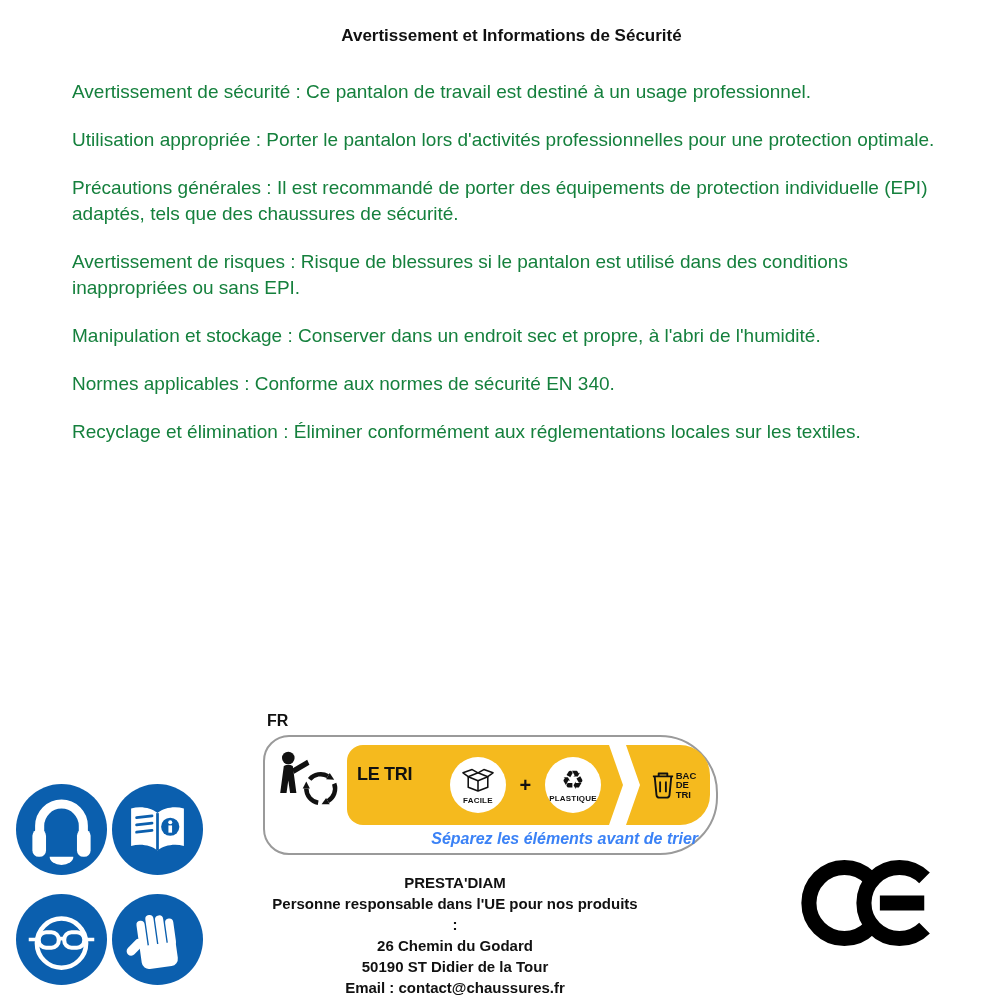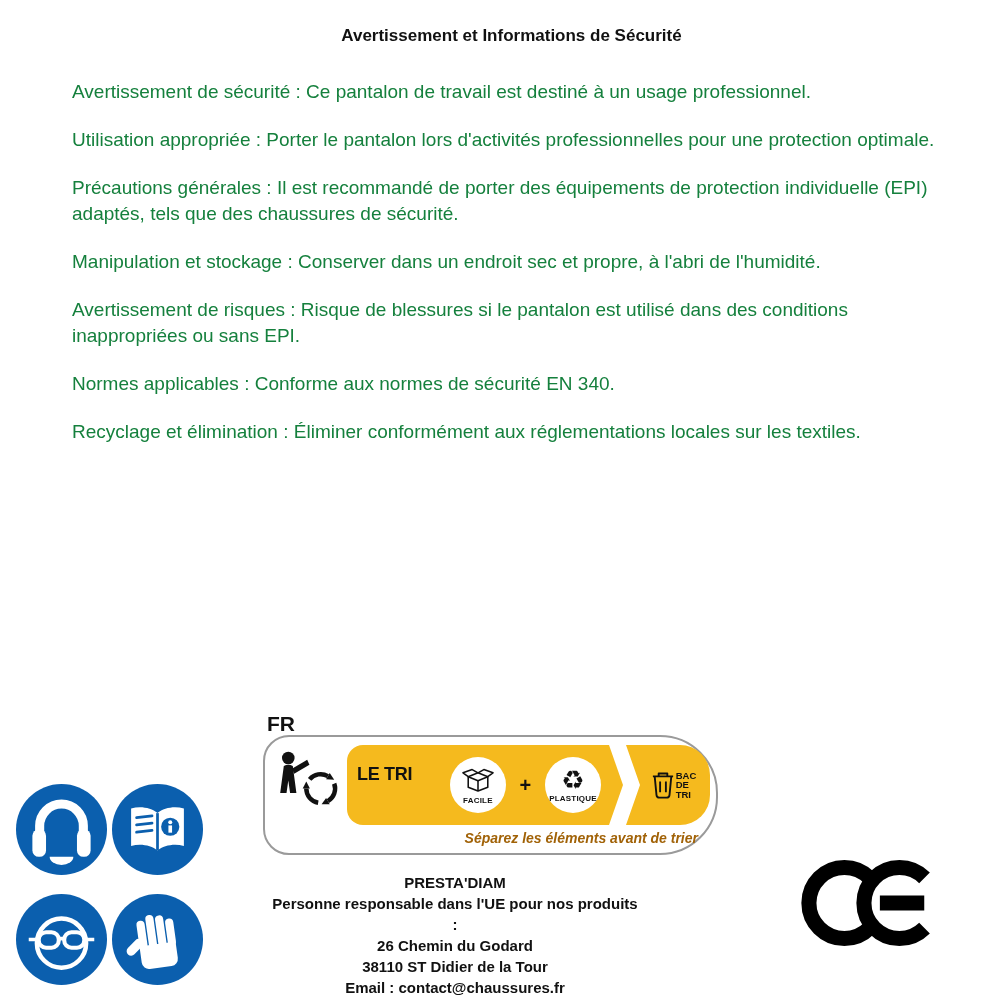--- a/index.html
+++ b/index.html
@@ -14,21 +14,21 @@
 
   
   .ppe-grid {
     position:absolute; left:16px; top:784px;
     display:grid; grid-template-columns:91px 91px; grid-auto-rows:91px;
     column-gap:5px; row-gap:19px;
   }
   .ppe-grid svg { width:91px; height:91px; display:block; }
 
   
-  .fr-code { position:absolute; left:267px; top:712px; font-size:21px; font-weight:bold; }
+  .fr-code { position:absolute; left:267px; top:712px; font-size:16px; font-weight:bold; }
   .tri-pill {
     position:absolute; left:263px; top:735px; width:455px; height:120px;
     background:#fff; border:2px solid #9a9a9a; border-radius:26px 58px 58px 26px;
     padding:7px 6px 2px 8px;
   }
   .tri-top { display:flex; align-items:center; height:82px; }
   .triman { width:72px; height:78px; flex:0 0 auto; margin-right:2px; }
   .yellow-band {
     flex:1; height:80px; background:#F5BA1E;
     border-radius:16px 0 0 16px;
@@ -55,21 +55,21 @@
   .bac-flag {
     width:84px; height:80px; background:#F5BA1E; flex:0 0 auto; margin-left:3px;
     border-radius:0 30px 30px 0;
     clip-path: polygon(0 0, 100% 0, 100% 100%, 0 100%, 14px 50%);
     display:flex; align-items:center; justify-content:center; gap:0; padding-left:10px;
   }
   .bin-svg { width:26px; height:34px; }
   .bac-text { font-size:9.5px; font-weight:bold; line-height:9.5px; color:#111; }
   .tri-note {
     margin-top:4px; text-align:right; padding-right:12px;
-    font-size:14px; font-style:italic; font-weight:bold; color:#a16207;
+    font-size:16px; font-style:italic; font-weight:bold; color:#3b82f6;
   }
 
   
   .responsible {
     position:absolute; left:268px; top:872px; width:374px;
     text-align:center; font-size:15px; font-weight:bold; line-height:21px; color:#111;
   }
 
   
   .ce-mark { position:absolute; left:800px; top:856px; width:142px; height:94px; }
@@ -78,22 +78,22 @@
 <body>
 
 <div class="page">
 
   <div class="title">Avertissement et Informations de Sécurité</div>
 
   <div class="content">
     <p>Avertissement de sécurité : Ce pantalon de travail est destiné à un usage professionnel.</p>
     <p>Utilisation appropriée : Porter le pantalon lors d'activités professionnelles pour une protection optimale.</p>
     <p>Précautions générales : Il est recommandé de porter des équipements de protection individuelle (EPI) adaptés, tels que des chaussures de sécurité.</p>
+    <p>Avertissement de risques : Risque de blessures si le pantalon est utilisé dans des conditions inappropriées ou sans EPI.</p>
     <p>Manipulation et stockage : Conserver dans un endroit sec et propre, à l'abri de l'humidité.</p>
-    <p>Avertissement de risques : Risque de blessures si le pantalon est utilisé dans des conditions inappropriées ou sans EPI.</p>
     <p>Normes applicables : Conforme aux normes de sécurité EN 340.</p>
     <p>Recyclage et élimination : Éliminer conformément aux réglementations locales sur les textiles.</p>
   </div>
 
   <div class="ppe-grid">
     <svg viewBox="0 0 100 100">
       <circle cx="50" cy="50" r="50" fill="#0B5FAE"></circle>
       <path d="M26 64 V46 a24 24 0 0 1 48 0 V64" stroke="#fff" stroke-width="10" fill="none"></path>
       <rect x="18" y="50" width="15" height="30" rx="7" fill="#fff"></rect>
       <rect x="67" y="50" width="15" height="30" rx="7" fill="#fff"></rect>
@@ -198,21 +198,21 @@
         </div>
       </div>
     </div>
     <div class="tri-note">Séparez les éléments avant de trier</div>
   </div>
 
   <div class="responsible">
     <div>PRESTA'DIAM</div>
     <div>Personne responsable dans l'UE pour nos produits :</div>
     <div>26 Chemin du Godard</div>
-    <div>38110 ST Didier de la Tour</div>
+    <div>50190 ST Didier de la Tour</div>
     <div>Email : contact@chaussures.fr</div>
   </div>
 
   <svg class="ce-mark" viewBox="0 0 160 105">
     <g fill="none" stroke="#000" stroke-width="17">
       <path d="M78.3 24.2 A40 40 0 1 0 78.3 80.8"></path>
       <path d="M140.3 24.2 A40 40 0 1 0 140.3 80.8"></path>
       <path d="M90 52.5 H140"></path>
     </g>
   </svg>

